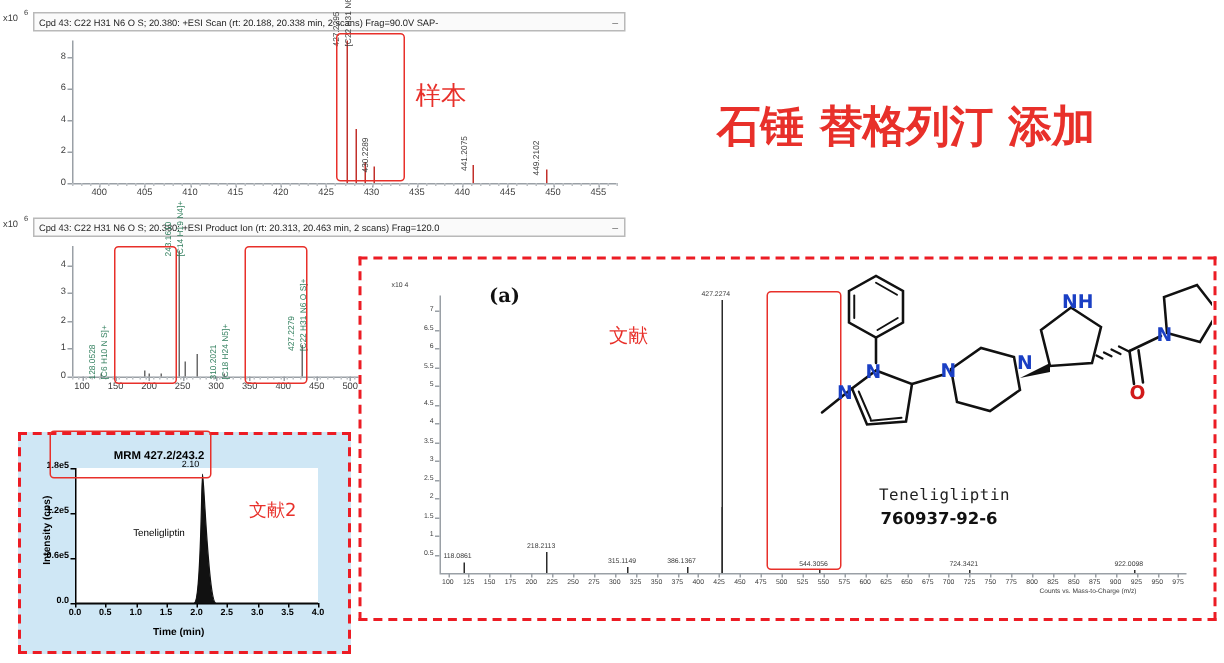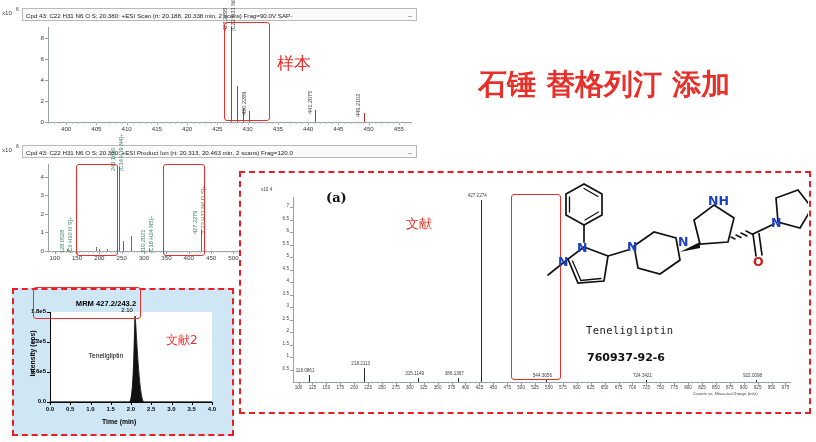--- a/index.html
+++ b/index.html
@@ -460,21 +460,21 @@
       <text x="30" y="86" fill="#1a3fc4">N</text>
       <text x="99" y="71" fill="#1a3fc4">N</text>
       <text x="150" y="66" fill="#1a3fc4">N</text>
       <text x="180" y="25" fill="#1a3fc4">NH</text>
       <text x="243" y="47" fill="#1a3fc4">N</text>
       <text x="283" y="33" fill="#b58a00">S</text>
       <text x="225" y="86" fill="#d11a1a">O</text>
     </g>
   </svg>
   <div class="struct-name" style="left:345px;top:151px;">Teneligliptin</div>
-  <div class="struct-cas" style="left:346px;top:166px;margin-top:12px;">760937-92-6</div>
+  <div class="struct-cas" style="left:346px;top:166px;">760937-92-6</div>
 </div>
 
 <div id="mrm-panel" style="left:12px;top:288px;width:222px;height:148px;">
   <div class="mrm-plot" style="left:36px;top:22px;width:162px;height:90px;"></div>
   <div class="mrm-lab" style="left:32px;top:9px;width:120px;font-size:7.6px;text-align:center;">MRM 427.2/243.2</div>
   <div class="mrm-lab" style="left:98px;top:17px;width:30px;font-weight:normal;">2.10</div>
   <div class="mrm-lab" style="left:52px;top:62px;width:80px;font-weight:normal;font-size:6.6px;">Teneligliptin</div>
   <div id="mrm-axes" class="abs" style="left:0;top:0;width:218px;height:144px;">
       <div class="mrm-ax" style="left:36px;top:112px;width:162px;height:1.2px;"></div>
       <div class="mrm-ax" style="left:36px;top:22px;width:1.2px;height:90px;"></div>

